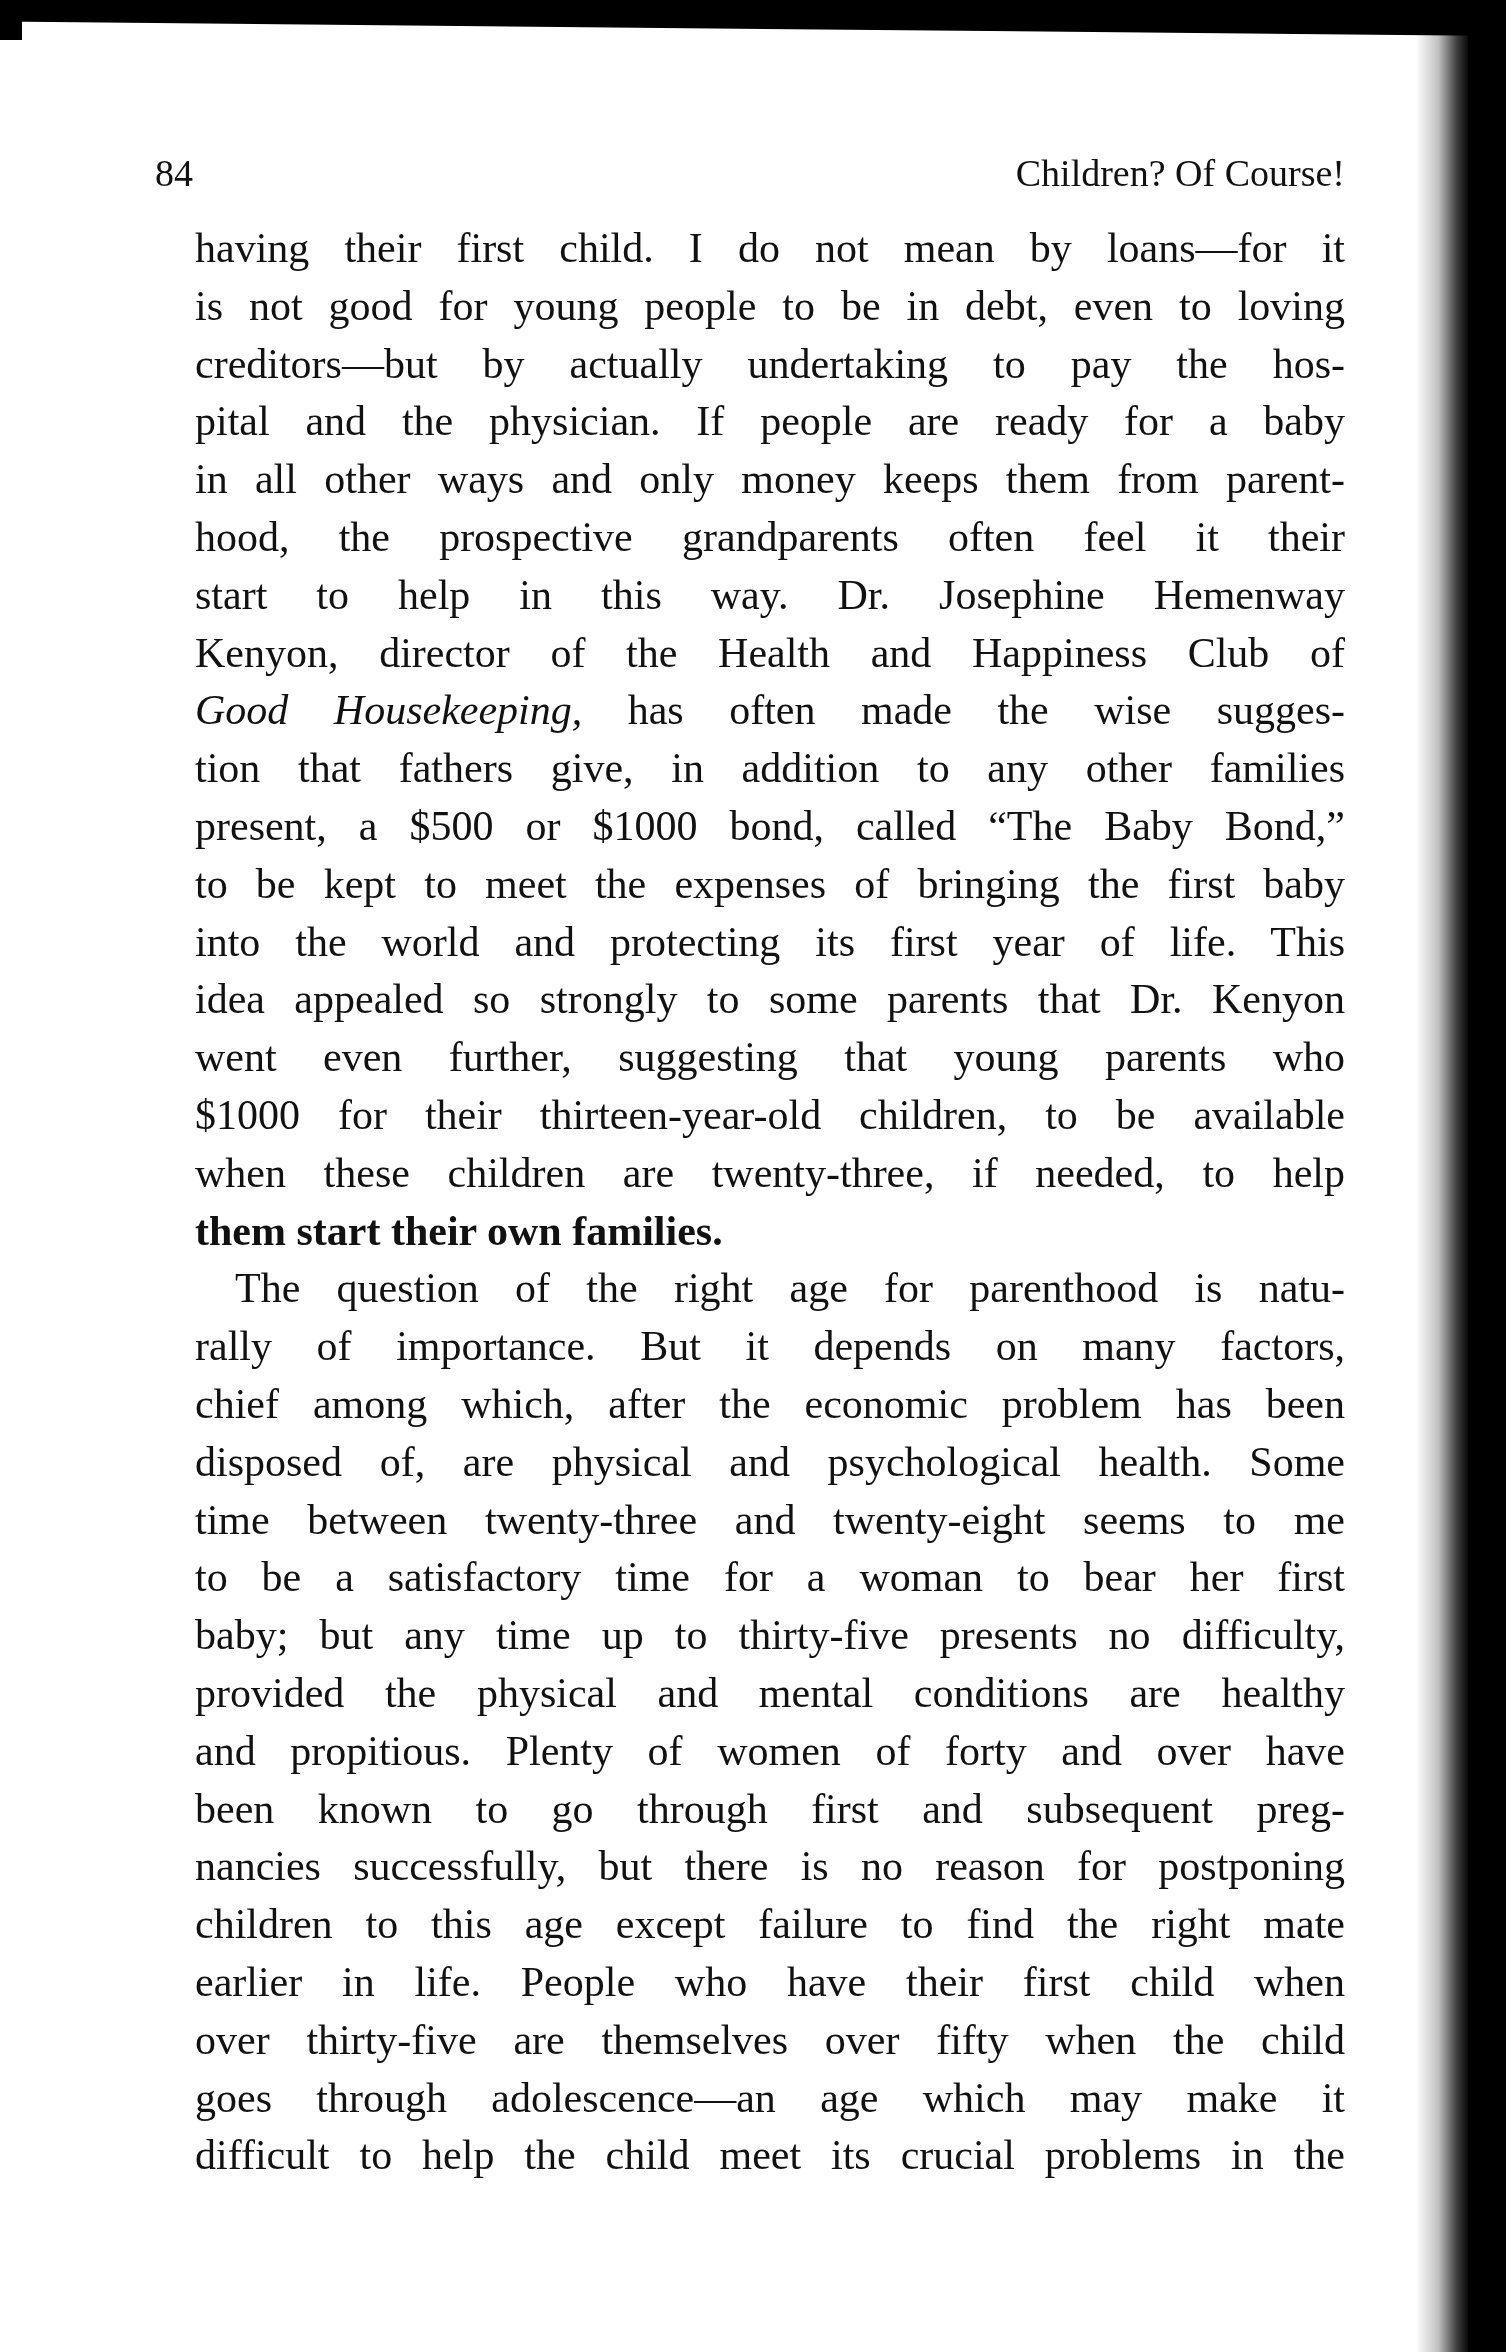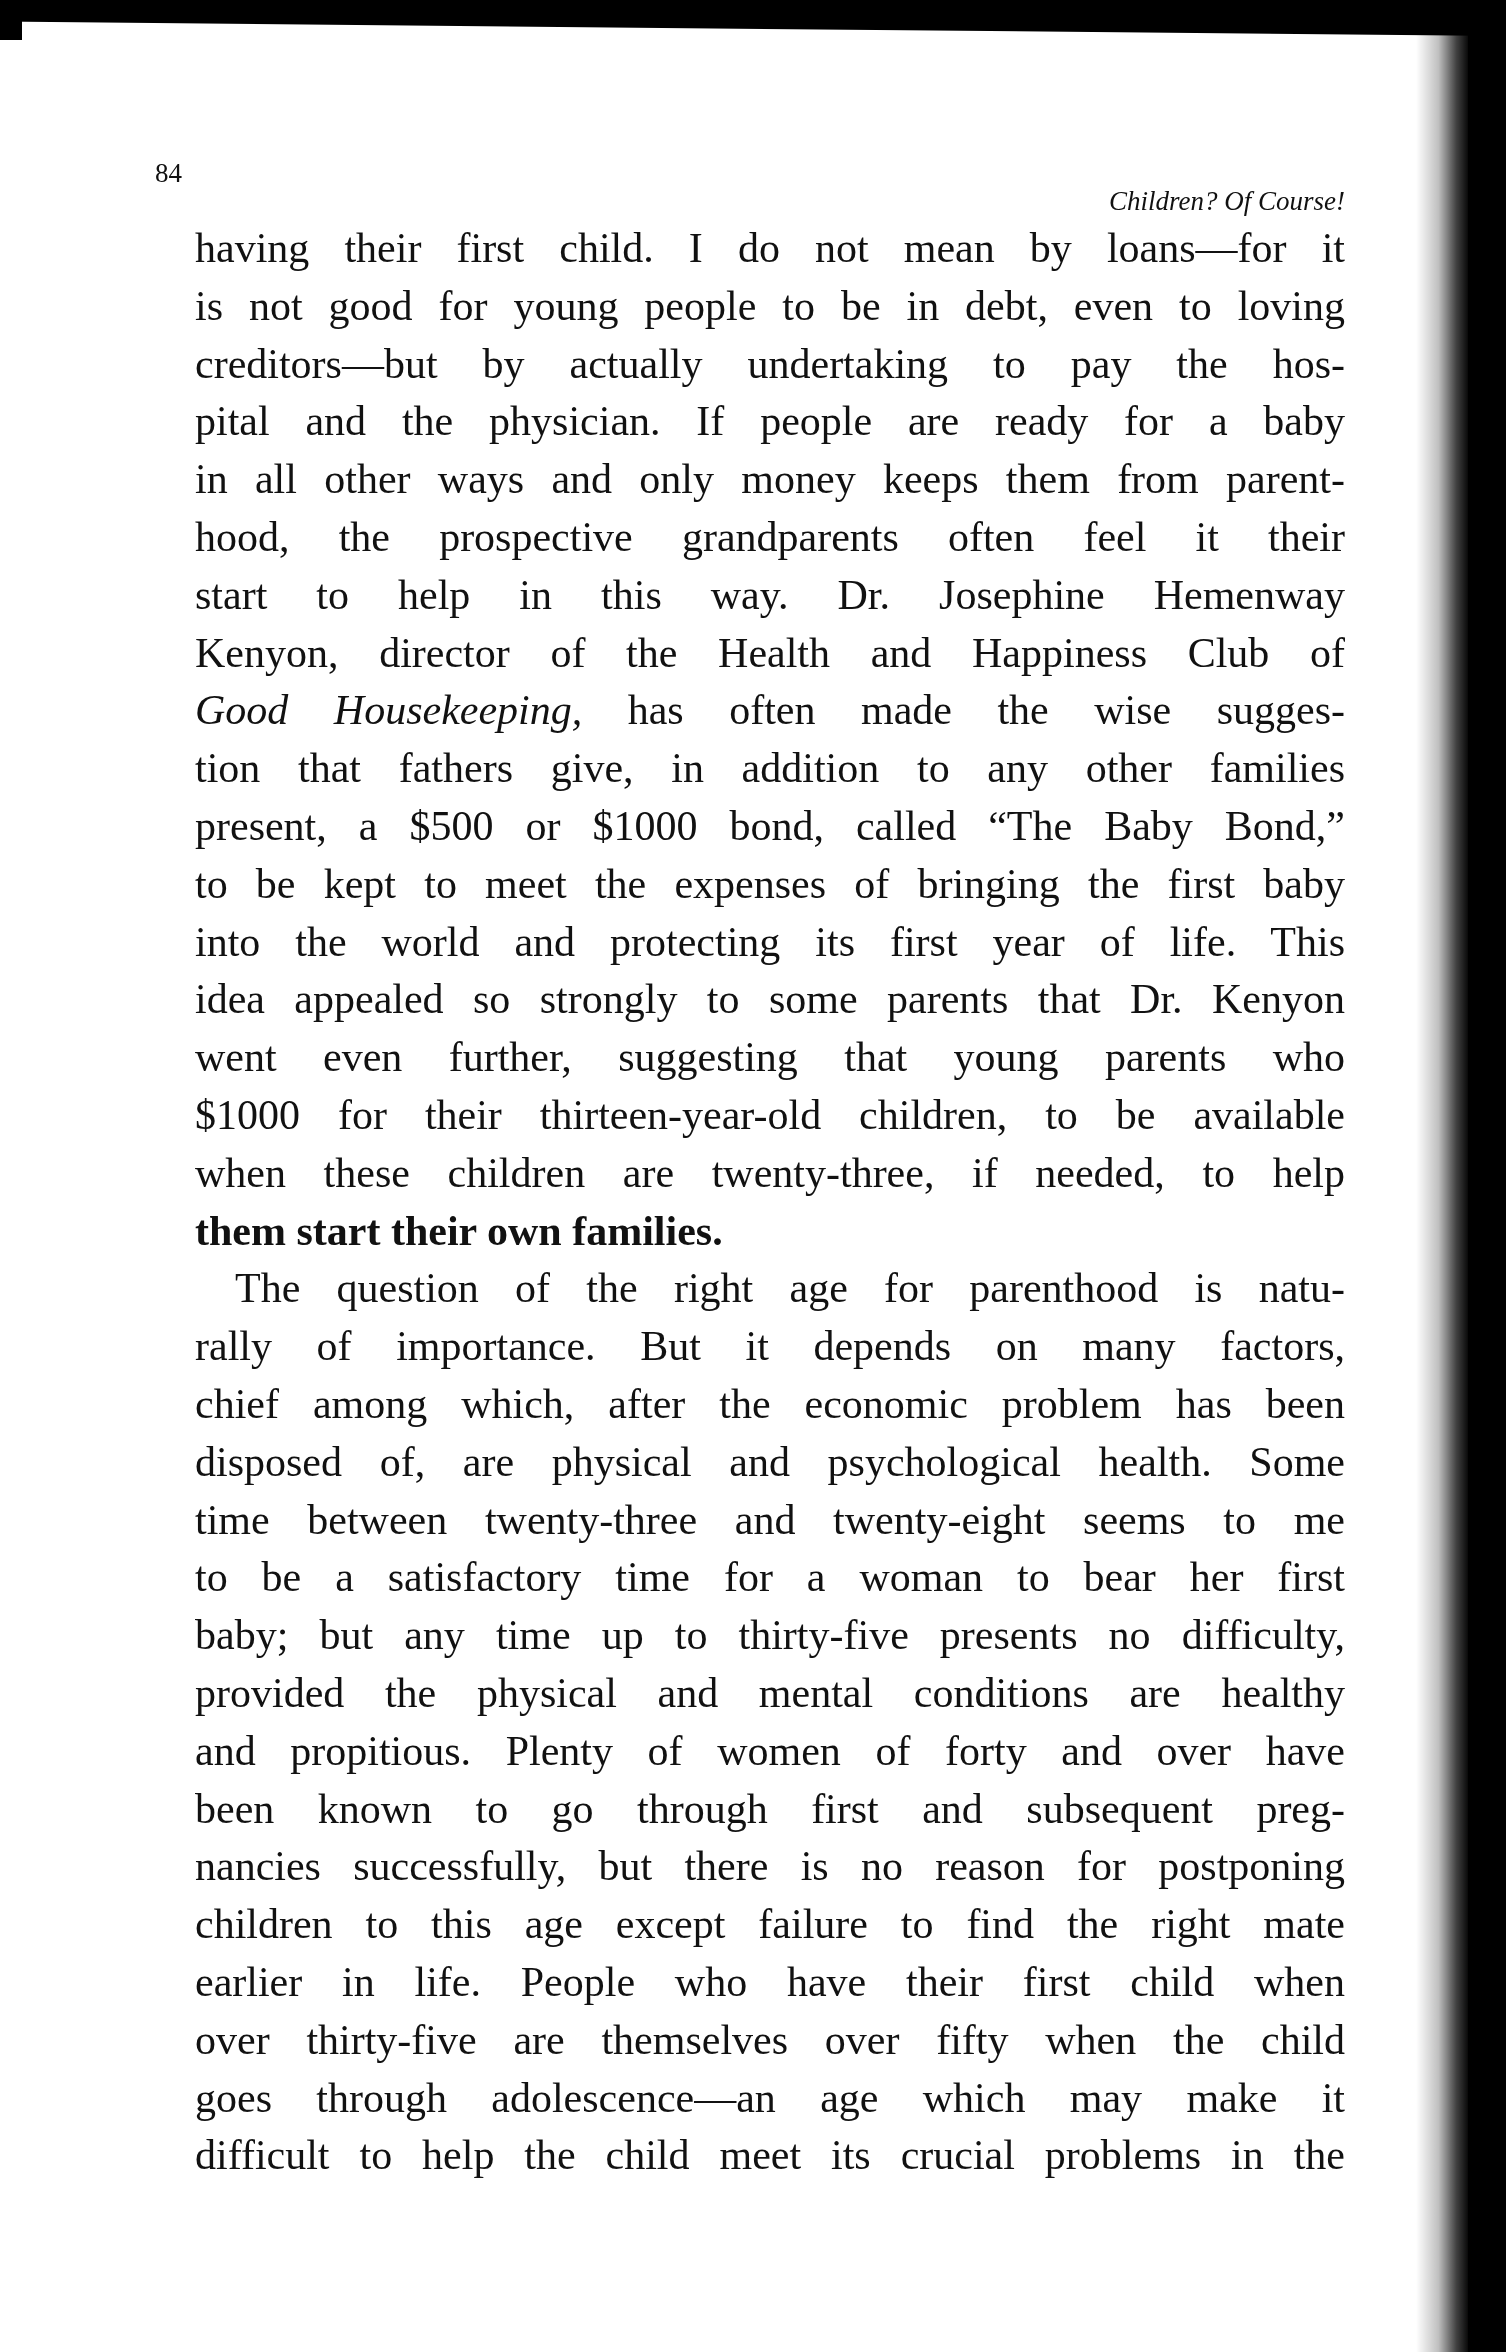--- a/index.html
+++ b/index.html
@@ -48,34 +48,32 @@
       width: 38px;
       height: 2352px;
       background: #000;
     }
     .running-head {
       position: absolute;
       top: 148px;
       left: 155px;
       width: 1190px;
       height: 50px;
-      font-size: 27px;
+      font-size: 38px;
       line-height: 50px;
     }
     .page-number {
       position: absolute;
       left: 0;
       top: 0;
     }
     .running-title {
       position: absolute;
       right: 0;
       top: 0;
-      font-style: italic;
-      margin-top: 28px;
     }
     .body-text {
       position: absolute;
       top: 220px;
       left: 155px;
       width: 1190px;
       font-size: 42px;
       line-height: 57.8px;
     }
     .line {

